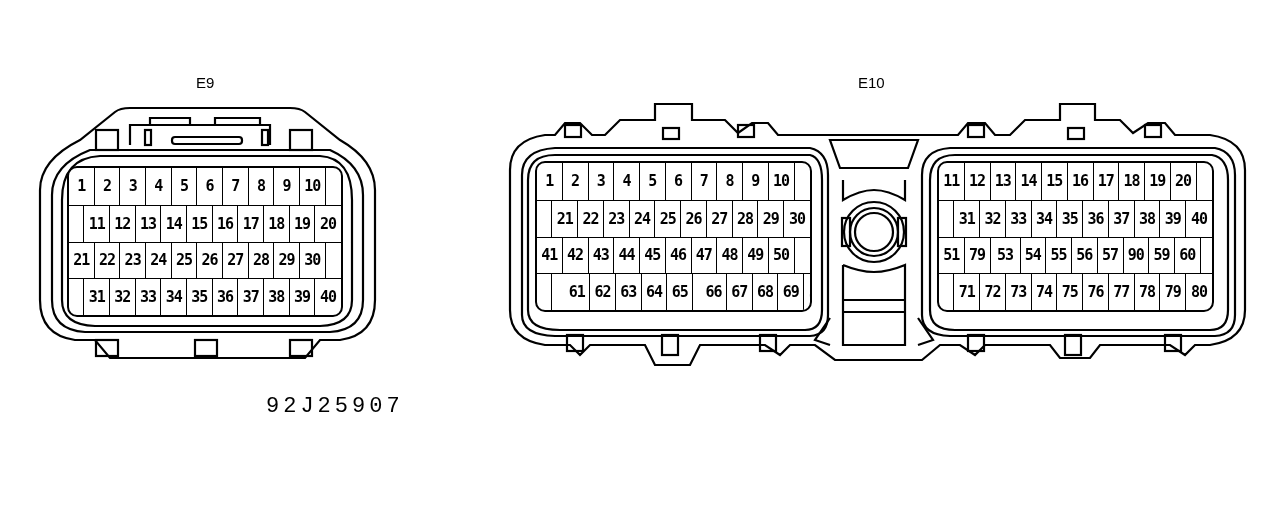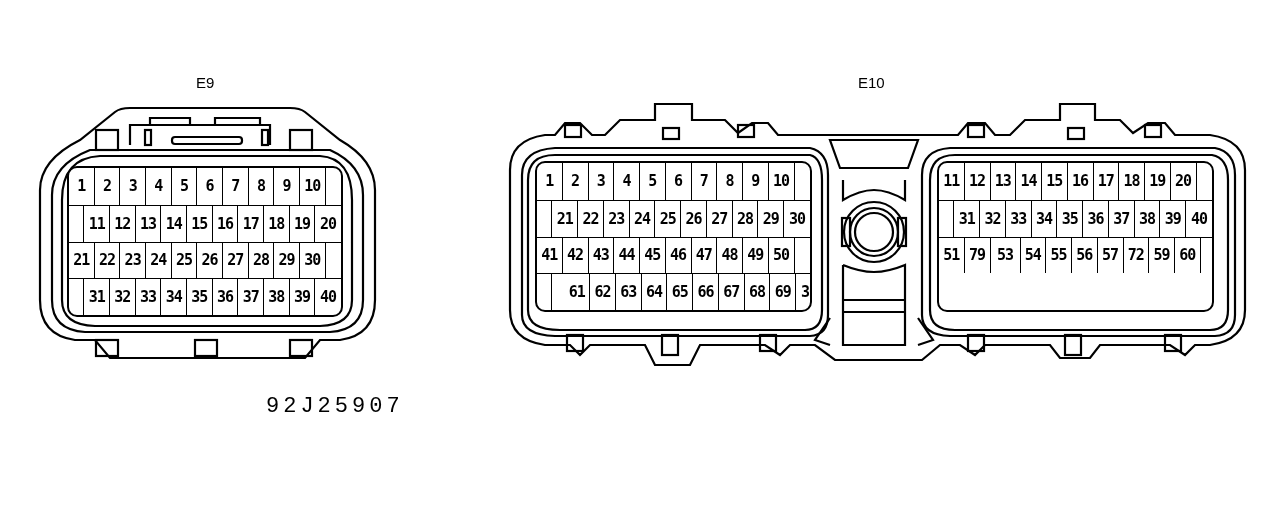--- a/index.html
+++ b/index.html
@@ -172,21 +172,21 @@
       <div class="pin" style="width: 25.7547px;">50</div>
       <div class="pin blank" style="width: 15.4528px;"></div>
     </div>
     <div class="row" style="top: 75%;">
       <div class="pin blank" style="width: 15.4528px;"></div>
       <div class="pin" style="width: 25.7547px; margin-left: 12px;">61</div>
       <div class="pin" style="width: 25.7547px;">62</div>
       <div class="pin" style="width: 25.7547px;">63</div>
       <div class="pin" style="width: 25.7547px;">64</div>
       <div class="pin" style="width: 25.7547px;">65</div>
-      <div class="pin" style="width: 25.7547px;">66</div>
+      <div class="pin" style="width: 25.7547px; margin-left: 8px;">66</div>
       <div class="pin" style="width: 25.7547px;">67</div>
       <div class="pin" style="width: 25.7547px;">68</div>
       <div class="pin" style="width: 25.7547px;">69</div>
       <div class="pin" style="width: 25.7547px;">30</div>
     </div>
   </div>
 
 <div class="grid" id="grid-e10r" style="left:937px;top:161px;width:277px;height:151px;">
     <div class="row" style="top: 0%;">
       <div class="pin" style="width: 25.7547px;">11</div>
@@ -215,20 +215,33 @@
       <div class="pin" style="width: 25.7547px;">40</div>
     </div>
     <div class="row" style="top: 50%;">
       <div class="pin" style="width: 25.7547px;">51</div>
       <div class="pin" style="width: 25.7547px;">79</div>
       <div class="pin" style="width: 30px;">53</div>
       <div class="pin" style="width: 25.7547px;">54</div>
       <div class="pin" style="width: 25.7547px;">55</div>
       <div class="pin" style="width: 25.7547px;">56</div>
       <div class="pin" style="width: 25.7547px;">57</div>
-      <div class="pin" style="width: 25.7547px;">72</div>
+      <div class="pin" style="width: 25.7547px;">90</div>
       <div class="pin" style="width: 25.7547px;">59</div>
       <div class="pin" style="width: 25.7547px;">60</div>
       <div class="pin blank" style="width: 15.4528px;"></div>
     </div>
+    <div class="row" style="top: 75%;">
+      <div class="pin blank" style="width: 15.4528px;"></div>
+      <div class="pin" style="width: 25.7547px;">71</div>
+      <div class="pin" style="width: 25.7547px;">72</div>
+      <div class="pin" style="width: 25.7547px;">73</div>
+      <div class="pin" style="width: 25.7547px;">74</div>
+      <div class="pin" style="width: 25.7547px;">75</div>
+      <div class="pin" style="width: 25.7547px;">76</div>
+      <div class="pin" style="width: 25.7547px;">77</div>
+      <div class="pin" style="width: 25.7547px;">78</div>
+      <div class="pin" style="width: 25.7547px;">79</div>
+      <div class="pin" style="width: 25.7547px;">80</div>
+    </div>
   </div>
 
 <div class="caption" style="left:266px;top:394px;">92J25907</div>
 
 </body></html>

